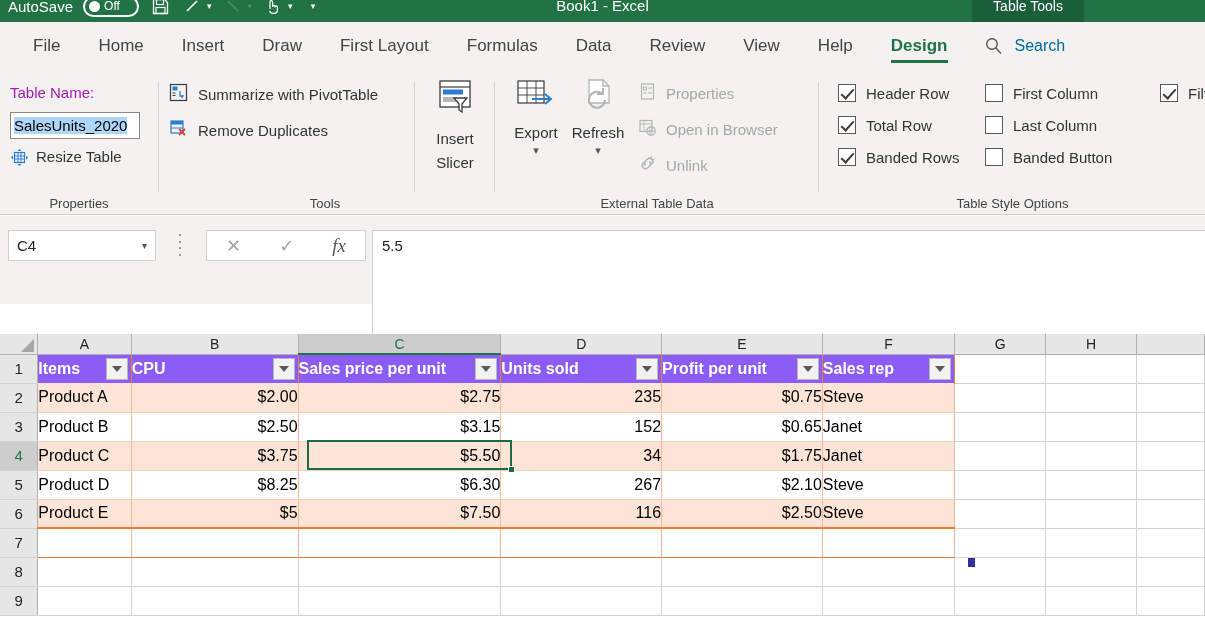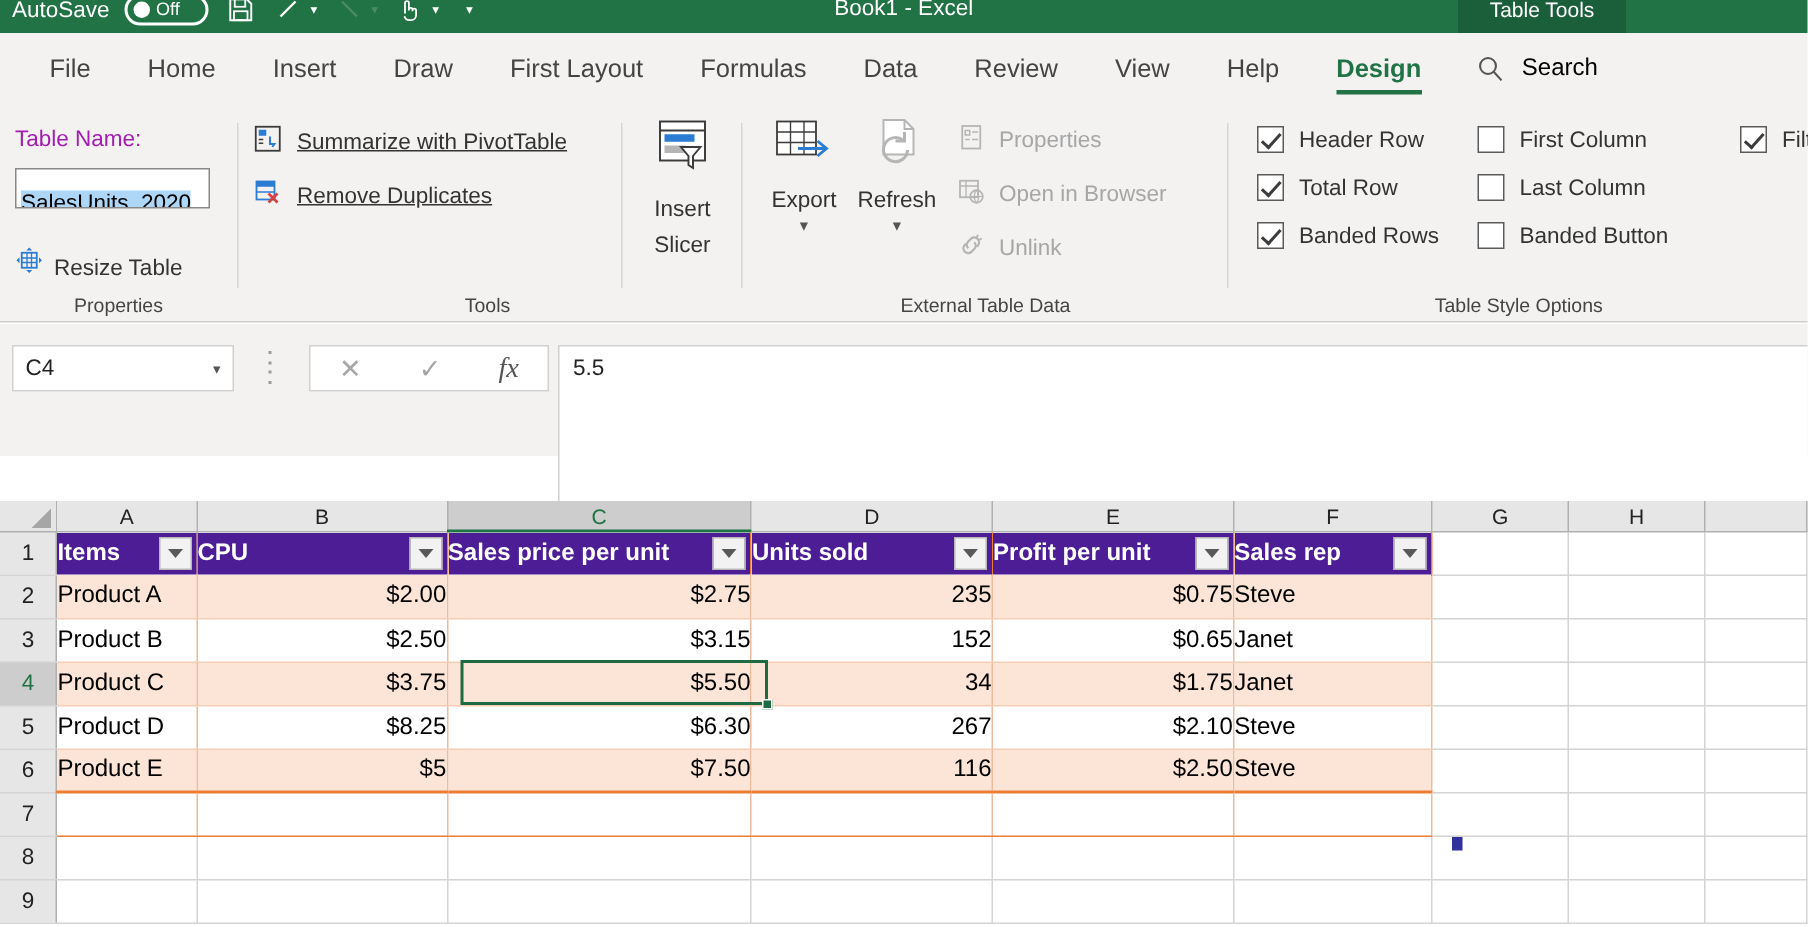--- a/index.html
+++ b/index.html
@@ -50,57 +50,57 @@
   }
   .tab.active { color: #217346; font-weight: 600; }
   .tab.active::after {
     content: ""; position: absolute; left: 19px; right: 19px; bottom: 7px;
     height: 3px; background: #217346;
   }
   .search-wrap {
     display: flex; align-items: center; gap: 10px; margin-left: 16px;
   }
   .search-ico { width: 22px; height: 22px; }
-  .search-text { font-size: 16px; color: #000000; white-space: nowrap; }
+  .search-text { font-size: 16px; color: #0369a1; white-space: nowrap; }
 
   
   .ribbon {
     position: absolute; left: 0; top: 70px; width: 1205px; height: 145px;
     background: #f3f2f1; border-bottom: 1px solid #d2d0ce;
   }
   .rgroup { position: absolute; top: 0; height: 145px; }
   .rgroup-label {
     position: absolute; bottom: 4px; width: 100%; text-align: center;
     font-size: 13px; color: #444444;
   }
   .rsep { position: absolute; top: 12px; width: 1px; height: 110px; background: #d8d6d4; }
 
   
   .g-props { left: 0; width: 158px; }
   .prop-caption { position: absolute; left: 10px; top: 14px; font-size: 15px; color: #a21caf; }
   .tablename-input {
     position: absolute; left: 10px; top: 42px; width: 130px; height: 27px;
     border: 1px solid #8a8886; background: #ffffff;
     font-family: "Liberation Sans", sans-serif; font-size: 15px;
-    padding: 10px 3px; color: #000000; overflow: hidden; white-space: nowrap;
+    padding: 0 3px; color: #000000; overflow: hidden; white-space: nowrap;
     line-height: 25px;
   }
   .tablename-input .sel { background: #add6f7; }
   .resize-row {
-    position: absolute; left: 10px; top: 94px; display: flex;
-    align-items: flex-end; gap: 7px;
+    position: absolute; left: 10px; top: 78px; display: flex;
+    align-items: flex-start; gap: 7px;
   }
   .resize-row span { font-size: 15px; color: #333333; white-space: nowrap; }
 
   
   .g-tools { left: 160px; width: 330px; }
   .tool-item {
     position: absolute; left: 8px; display: flex; align-items: center; gap: 9px;
   }
-  .tool-item span { font-size: 15px; color: #333333; white-space: nowrap; text-decoration: underline; }
+  .tool-item span { font-size: 15px; color: #333333; white-space: nowrap; }
   .tool-1 { top: 12px; } .tool-2 { top: 48px; } .tool-3 { top: 84px; }
 
   
   .g-slicer { left: 418px; width: 74px; }
   .bigbtn {
     position: absolute; left: 0; top: 8px; width: 74px;
     display: flex; flex-direction: column; align-items: center; gap: 5px;
   }
   .bigbtn .lbl { font-size: 15px; color: #333333; text-align: center; line-height: 19px; }
 
@@ -192,21 +192,21 @@
   .rowhead.sel { background: #cdcdcd; color: #217346; }
   .cell {
     height: 29px; font-size: 16px; color: #000000;
     border-right: 1px solid #d4d4d4; border-bottom: 1px solid #d4d4d4;
     padding: 0 6px; white-space: nowrap; overflow: hidden; background: #ffffff;
   }
   .cell.num { text-align: right; }
   .cell.tbl { border-right: 1px solid #f0bb9a; border-bottom: 1px solid #f7cdb4; }
   .cell.band { background: #fce4d6; }
   .cell.hdr {
-    background: #4c1d95; color: #ffffff; font-weight: bold; font-size: 16px;
+    background: #8b5cf6; color: #ffffff; font-weight: bold; font-size: 16px;
     position: relative; border-right: 1px solid #ed7d31; border-bottom: none;
     padding-right: 26px;
   }
   .fbtn {
     position: absolute; right: 3px; top: 3px; width: 22px; height: 22px;
     background: #f2f2f2; border: 1px solid #b8b8b8;
     display: flex; align-items: center; justify-content: center;
   }
   .fbtn i {
     border-style: solid; border-width: 6px 5px 0 5px;

